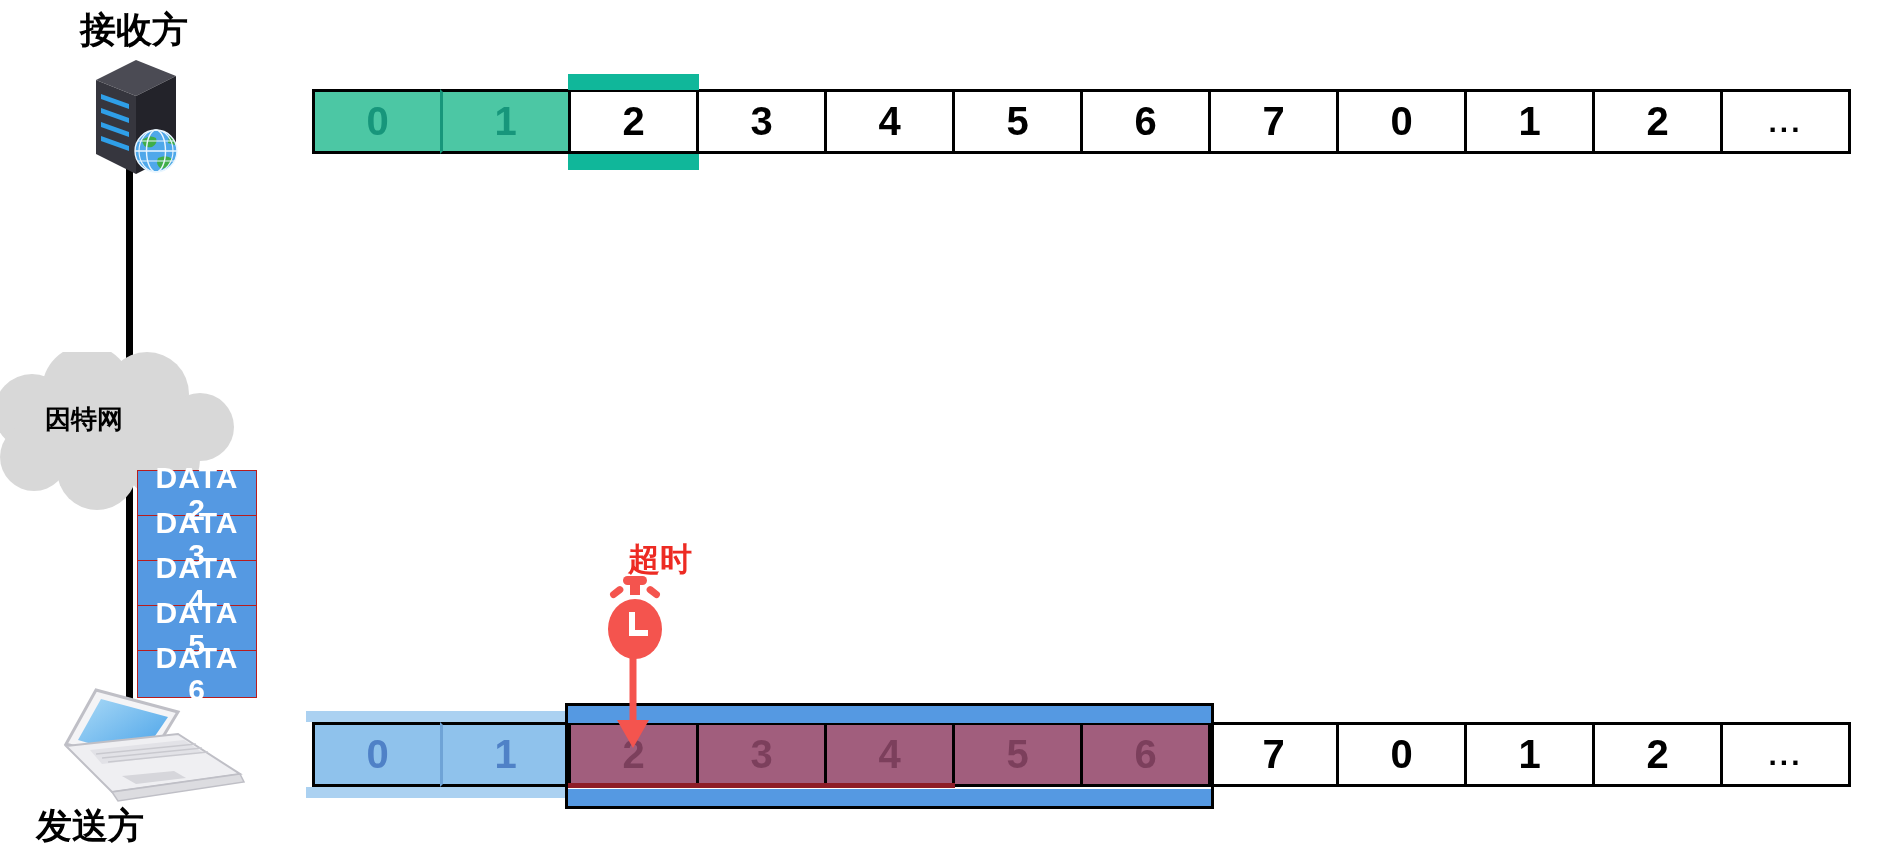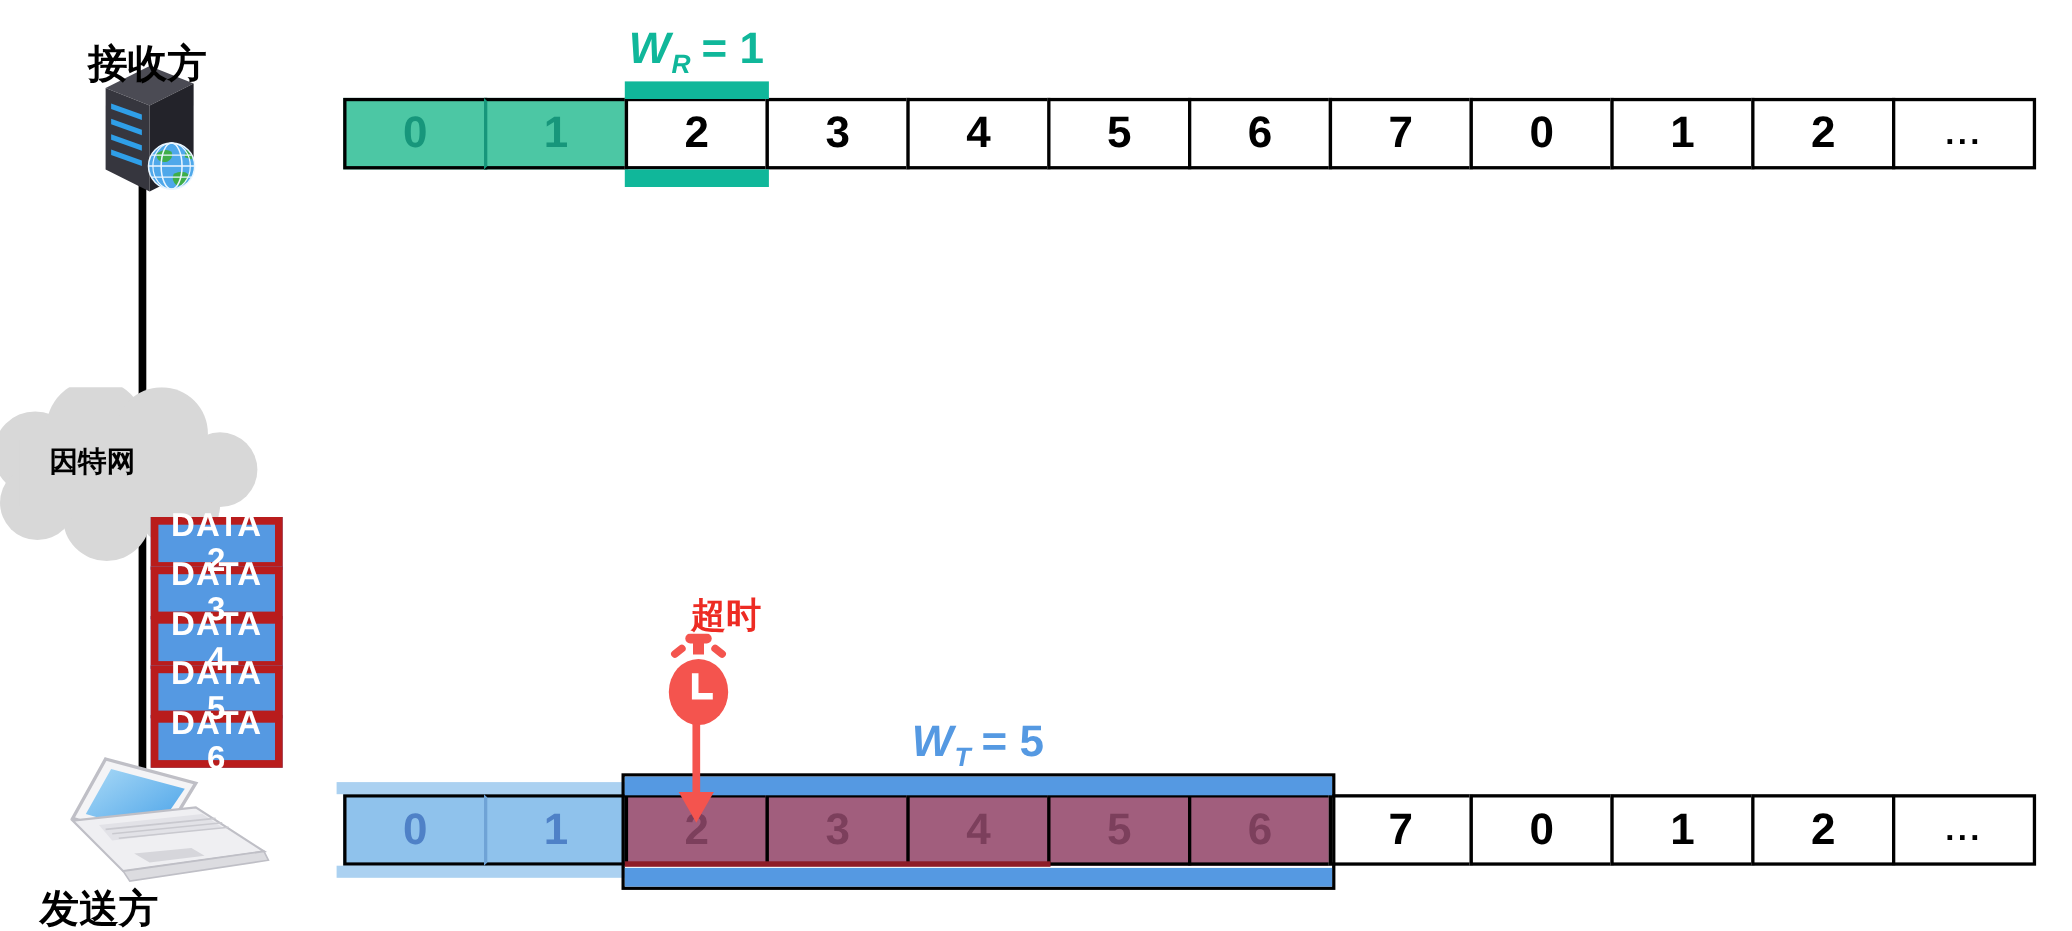--- a/index.html
+++ b/index.html
@@ -42,21 +42,21 @@
   }
 
   
   .host-label{position:absolute;font-size:36px;font-weight:bold;color:#000;z-index:6;white-space:nowrap;}
   .wire{position:absolute;left:126px;top:165px;width:7px;height:545px;background:#000;z-index:1;}
   .cloud-label{position:absolute;left:45px;top:402px;font-size:26px;font-weight:bold;color:#000;z-index:3;}
 
   
   .dstack{position:absolute;left:137px;top:470px;z-index:4;}
   .dbox{
-    width:120px;height:48px;margin-top:-3px;border:7px solid #b91c1c;box-sizing:border-box;
+    width:120px;height:48px;margin-top:-3px;border:1px solid #b91c1c;box-sizing:border-box;
     background:var(--frame_blue,#5599E2);
     display:flex;flex-direction:column;align-items:center;justify-content:center;
     overflow:visible;
   }
   .dbox:first-child{margin-top:0;}
   .dline{
     display:block;position:relative;z-index:5;color:#fff;font-weight:bold;
     font-size:30px;line-height:32px;text-align:center;letter-spacing:1px;
   }
 
@@ -74,21 +74,21 @@
   .tx-window .bar-top{position:absolute;left:0;top:0;width:100%;height:17px;background:var(--frame_blue,#5599E2);}
   .tx-window .bar-bottom{position:absolute;left:0;bottom:0;width:100%;height:17px;background:var(--frame_blue,#5599E2);}
   .pale-strip{position:absolute;left:306px;width:262px;height:11px;background:var(--pale_blue,#ABD1F1);z-index:4;}
   .retrans-line{position:absolute;left:568px;top:783px;width:387px;height:5px;background:var(--dark_red,#8E1D28);z-index:6;}
 </style>
 </head>
 <body>
 
 <div id="canvas">
 
-  <div class="host-label" style="left:80px;top:6px;margin-top:28px;">接收方</div>
+  <div class="host-label" style="left:80px;top:6px;">接收方</div>
 
   <svg class="abs" style="left:84px;top:54px;z-index:2;" width="100" height="122" viewBox="0 0 100 122">
     <polygon points="12,26 52,6 92,22 52,42" fill="#4B4B54"></polygon>
     <polygon points="12,26 52,42 52,120 12,100" fill="#36363E"></polygon>
     <polygon points="52,42 92,22 92,100 52,120" fill="#23232A"></polygon>
     <polygon points="17,40 45,50 45,55 17,45" fill="#2F9FE8"></polygon>
     <polygon points="17,54 45,64 45,69 17,59" fill="#2F9FE8"></polygon>
     <polygon points="17,68 45,78 45,83 17,73" fill="#2F9FE8"></polygon>
     <polygon points="17,82 45,92 45,97 17,87" fill="#2F9FE8"></polygon>
     <g>
@@ -159,23 +159,20 @@
       <line x1="40" y1="66" x2="140" y2="56"></line>
       <line x1="46" y1="70" x2="146" y2="60"></line>
       <line x1="52" y1="74" x2="152" y2="64"></line>
     </g>
     <polygon points="66,88 118,83 130,90 80,96" fill="#D6D6DB"></polygon>
     <polygon points="56,104 184,86 188,94 62,113" fill="#DCDCE0" stroke="#BFBFC6" stroke-width="1.5"></polygon>
   </svg>
   <div class="host-label" style="left:36px;top:802px;">发送方</div>
 
 
-  <div class="wlabel wlabel-r" style="left:533px;top:22px;width:200px;">
-    <span class="wsym">W</span><span class="wsub">R</span><span class="wrest">= 1</span>
-  </div>
   <div class="wr-bar" style="top:74px;"></div>
   <div class="wr-bar" style="top:154px;"></div>
 
   <div class="seq-row" style="left:312px;top:89px;">
     <div class="cell cell-teal">0</div>
     <div class="cell cell-teal">1</div>
     <div class="cell">2</div>
     <div class="cell">3</div>
     <div class="cell">4</div>
     <div class="cell">5</div>
@@ -196,23 +193,20 @@
       <rect x="43" y="13" width="15" height="7" rx="3.5" transform="rotate(38 51 16)"></rect>
       <ellipse cx="32" cy="53" rx="27" ry="30"></ellipse>
     </g>
     <path d="M29 36 L29 57 L45 57" stroke="#fff" stroke-width="6" fill="none"></path>
   </svg>
   <svg class="timeout-arrow" width="44" height="92" viewBox="0 0 44 92">
     <line x1="22" y1="0" x2="22" y2="66" stroke="#F4544E" stroke-width="7"></line>
     <polygon points="6,62 38,62 22,90" fill="#F4544E"></polygon>
   </svg>
 
-  <div class="wlabel wlabel-t" style="left:779px;top:652px;width:220px;">
-    <span class="wsym">W</span><span class="wsub">T</span><span class="wrest">= 5</span>
-  </div>
 
   <div class="pale-strip" style="top:711px;"></div>
   <div class="pale-strip" style="top:787px;"></div>
 
   <div class="seq-row" style="left:312px;top:722px;">
     <div class="cell cell-lblue">0</div>
     <div class="cell cell-lblue">1</div>
     <div class="cell cell-purple">2</div>
     <div class="cell cell-purple">3</div>
     <div class="cell cell-purple">4</div>

